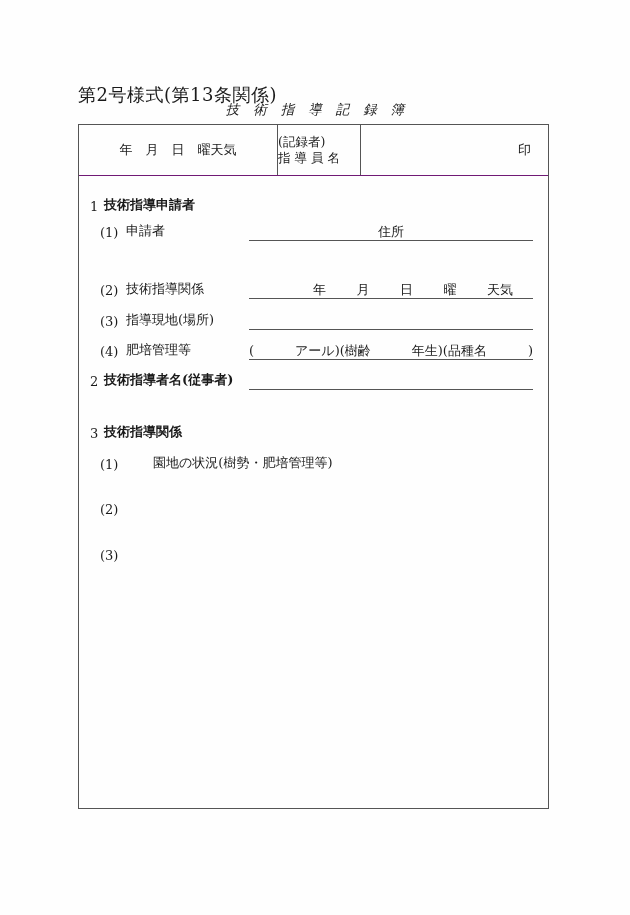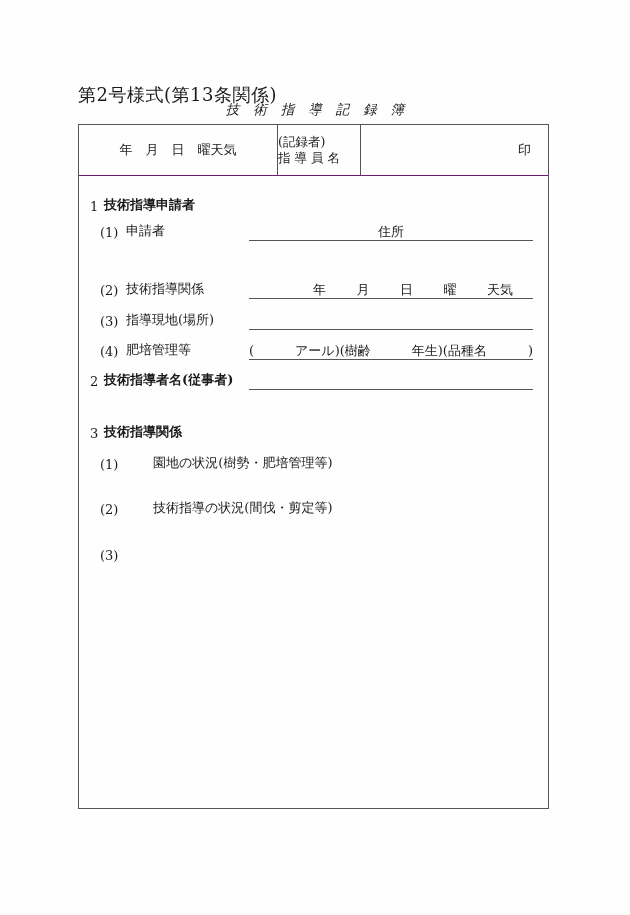--- a/index.html
+++ b/index.html
@@ -185,21 +185,20 @@
         <span class="sec-ttl">技術指導関係</span>
       </div>
 
       <div class="row heading" style="top:281px">
         <span class="itm-num">(1)</span>
         <span class="itm-lbl3">園地の状況(樹勢・肥培管理等)</span>
       </div>
 
       <div class="row heading" style="top:326px">
         <span class="itm-num">(2)</span>
-        <span class="itm-lbl3">技術指導の状況(間伐・剪定等)</span>
       </div>
 
       <div class="row heading" style="top:372px">
         <span class="itm-num">(3)</span>
       </div>
 
     </div>
   </div>
 </div>
 

